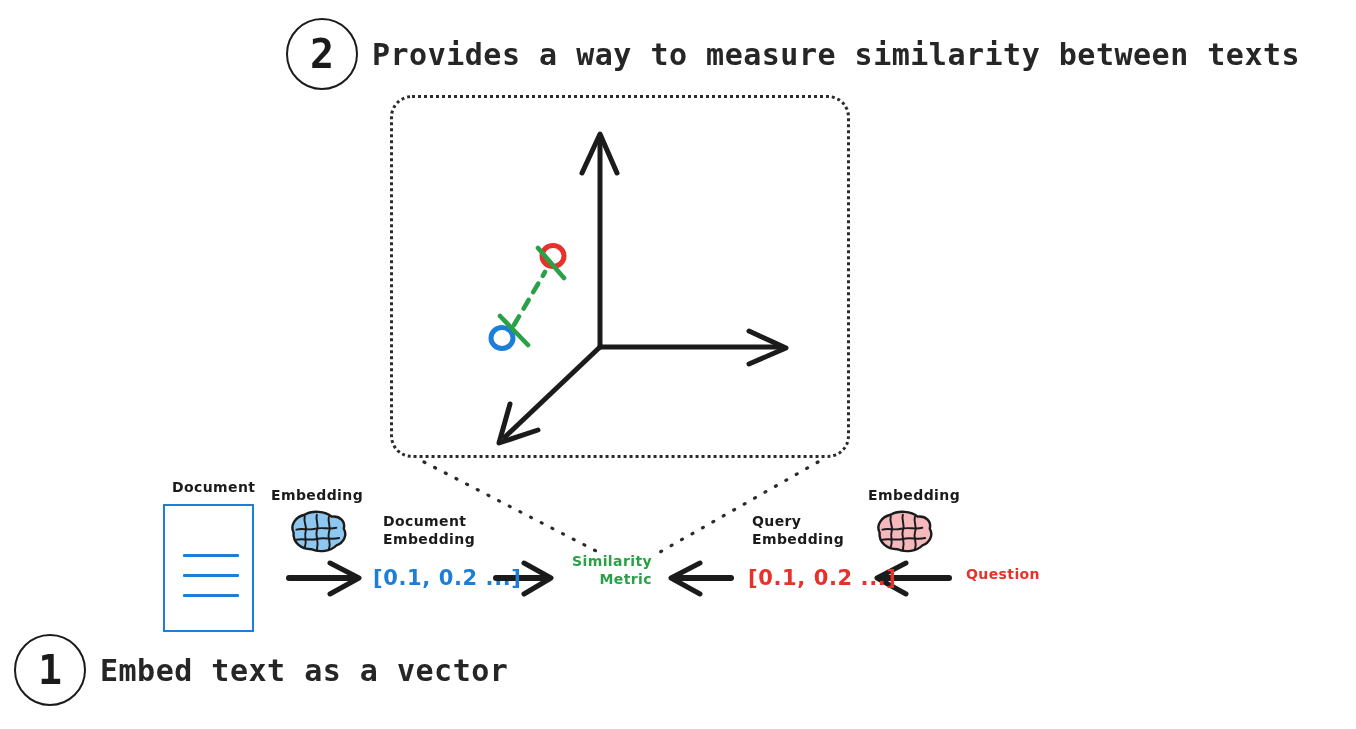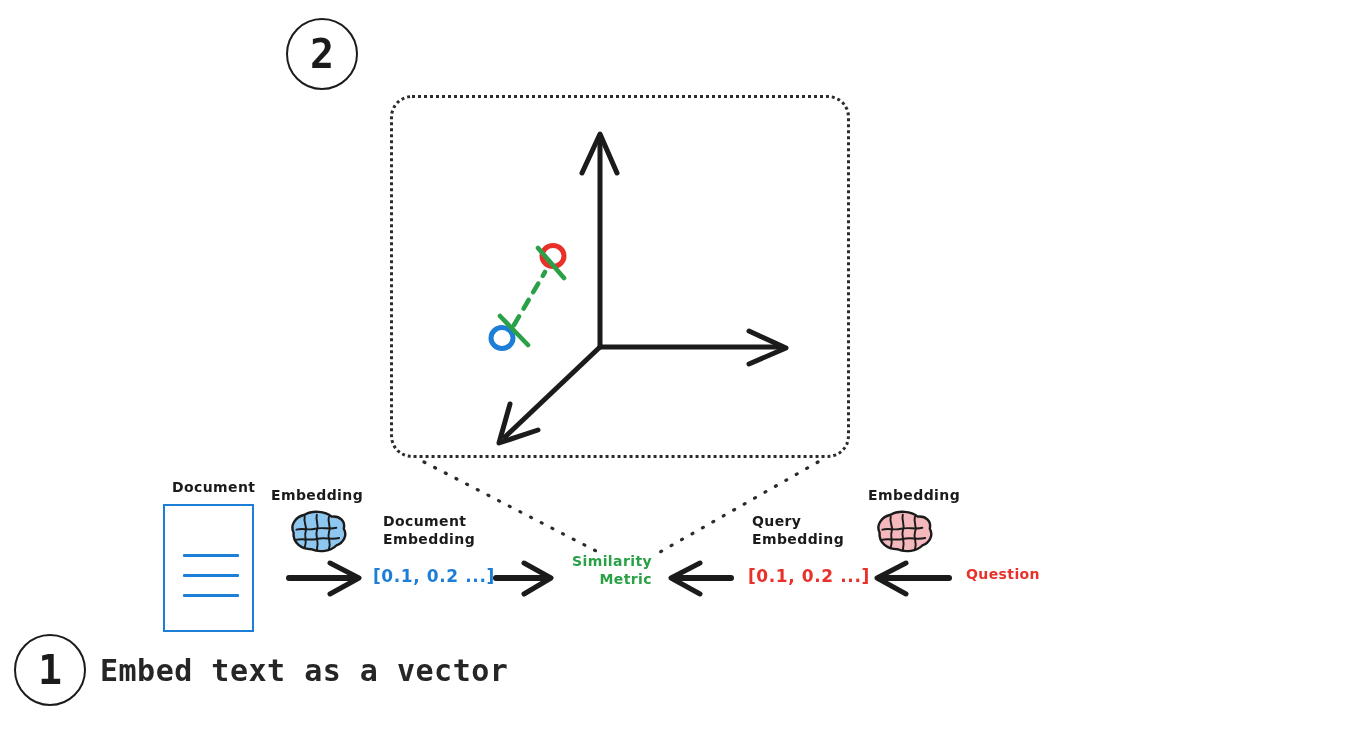--- a/index.html
+++ b/index.html
@@ -82,21 +82,21 @@
     font-size: 14px;
     font-weight: 600;
     color: #1b1b1b;
     line-height: 1.32;
     white-space: pre;
     letter-spacing: 0.4px;
   }
   .hand.blue  { color: #1c7ed6; }
   .hand.red   { color: #e8312a; }
   .hand.green { color: #2aa147; }
-  .hand.vec   { font-size: 17px; letter-spacing: 0.6px; }
+  .hand.vec   { font-size: 21px; letter-spacing: 0.6px; }
   .hand.center { text-align: right; }
 
   #label-document          { left: 172px; top: 478px; }
   #label-embedding-left    { left: 271px; top: 486px; }
   #label-document-embedding{ left: 383px; top: 512px; }
   #value-document-vector   { left: 373px; top: 565px; }
   #label-similarity-metric { left: 572px; top: 552px; width: 80px; }
   #value-query-vector      { left: 748px; top: 565px; }
   #label-query-embedding   { left: 752px; top: 512px; }
   #label-embedding-right   { left: 868px; top: 486px; }
@@ -125,20 +125,21 @@
   #document-sheet .doc-line:nth-child(2) { top: 68px; }
   #document-sheet .doc-line:nth-child(3) { top: 88px; }
 </style>
 </head>
 <body>
 
 <div class="step" id="step-two">
   <div class="step-badge">
     <span>2</span>
   </div>
+  <div class="step-text">Provides a way to measure similarity between texts</div>
 </div>
 
 <div class="step" id="step-one">
   <div class="step-badge">
     <span>1</span>
   </div>
   <div class="step-text">Embed text as a vector</div>
 </div>
 
 <div id="vector-space-panel"></div>

